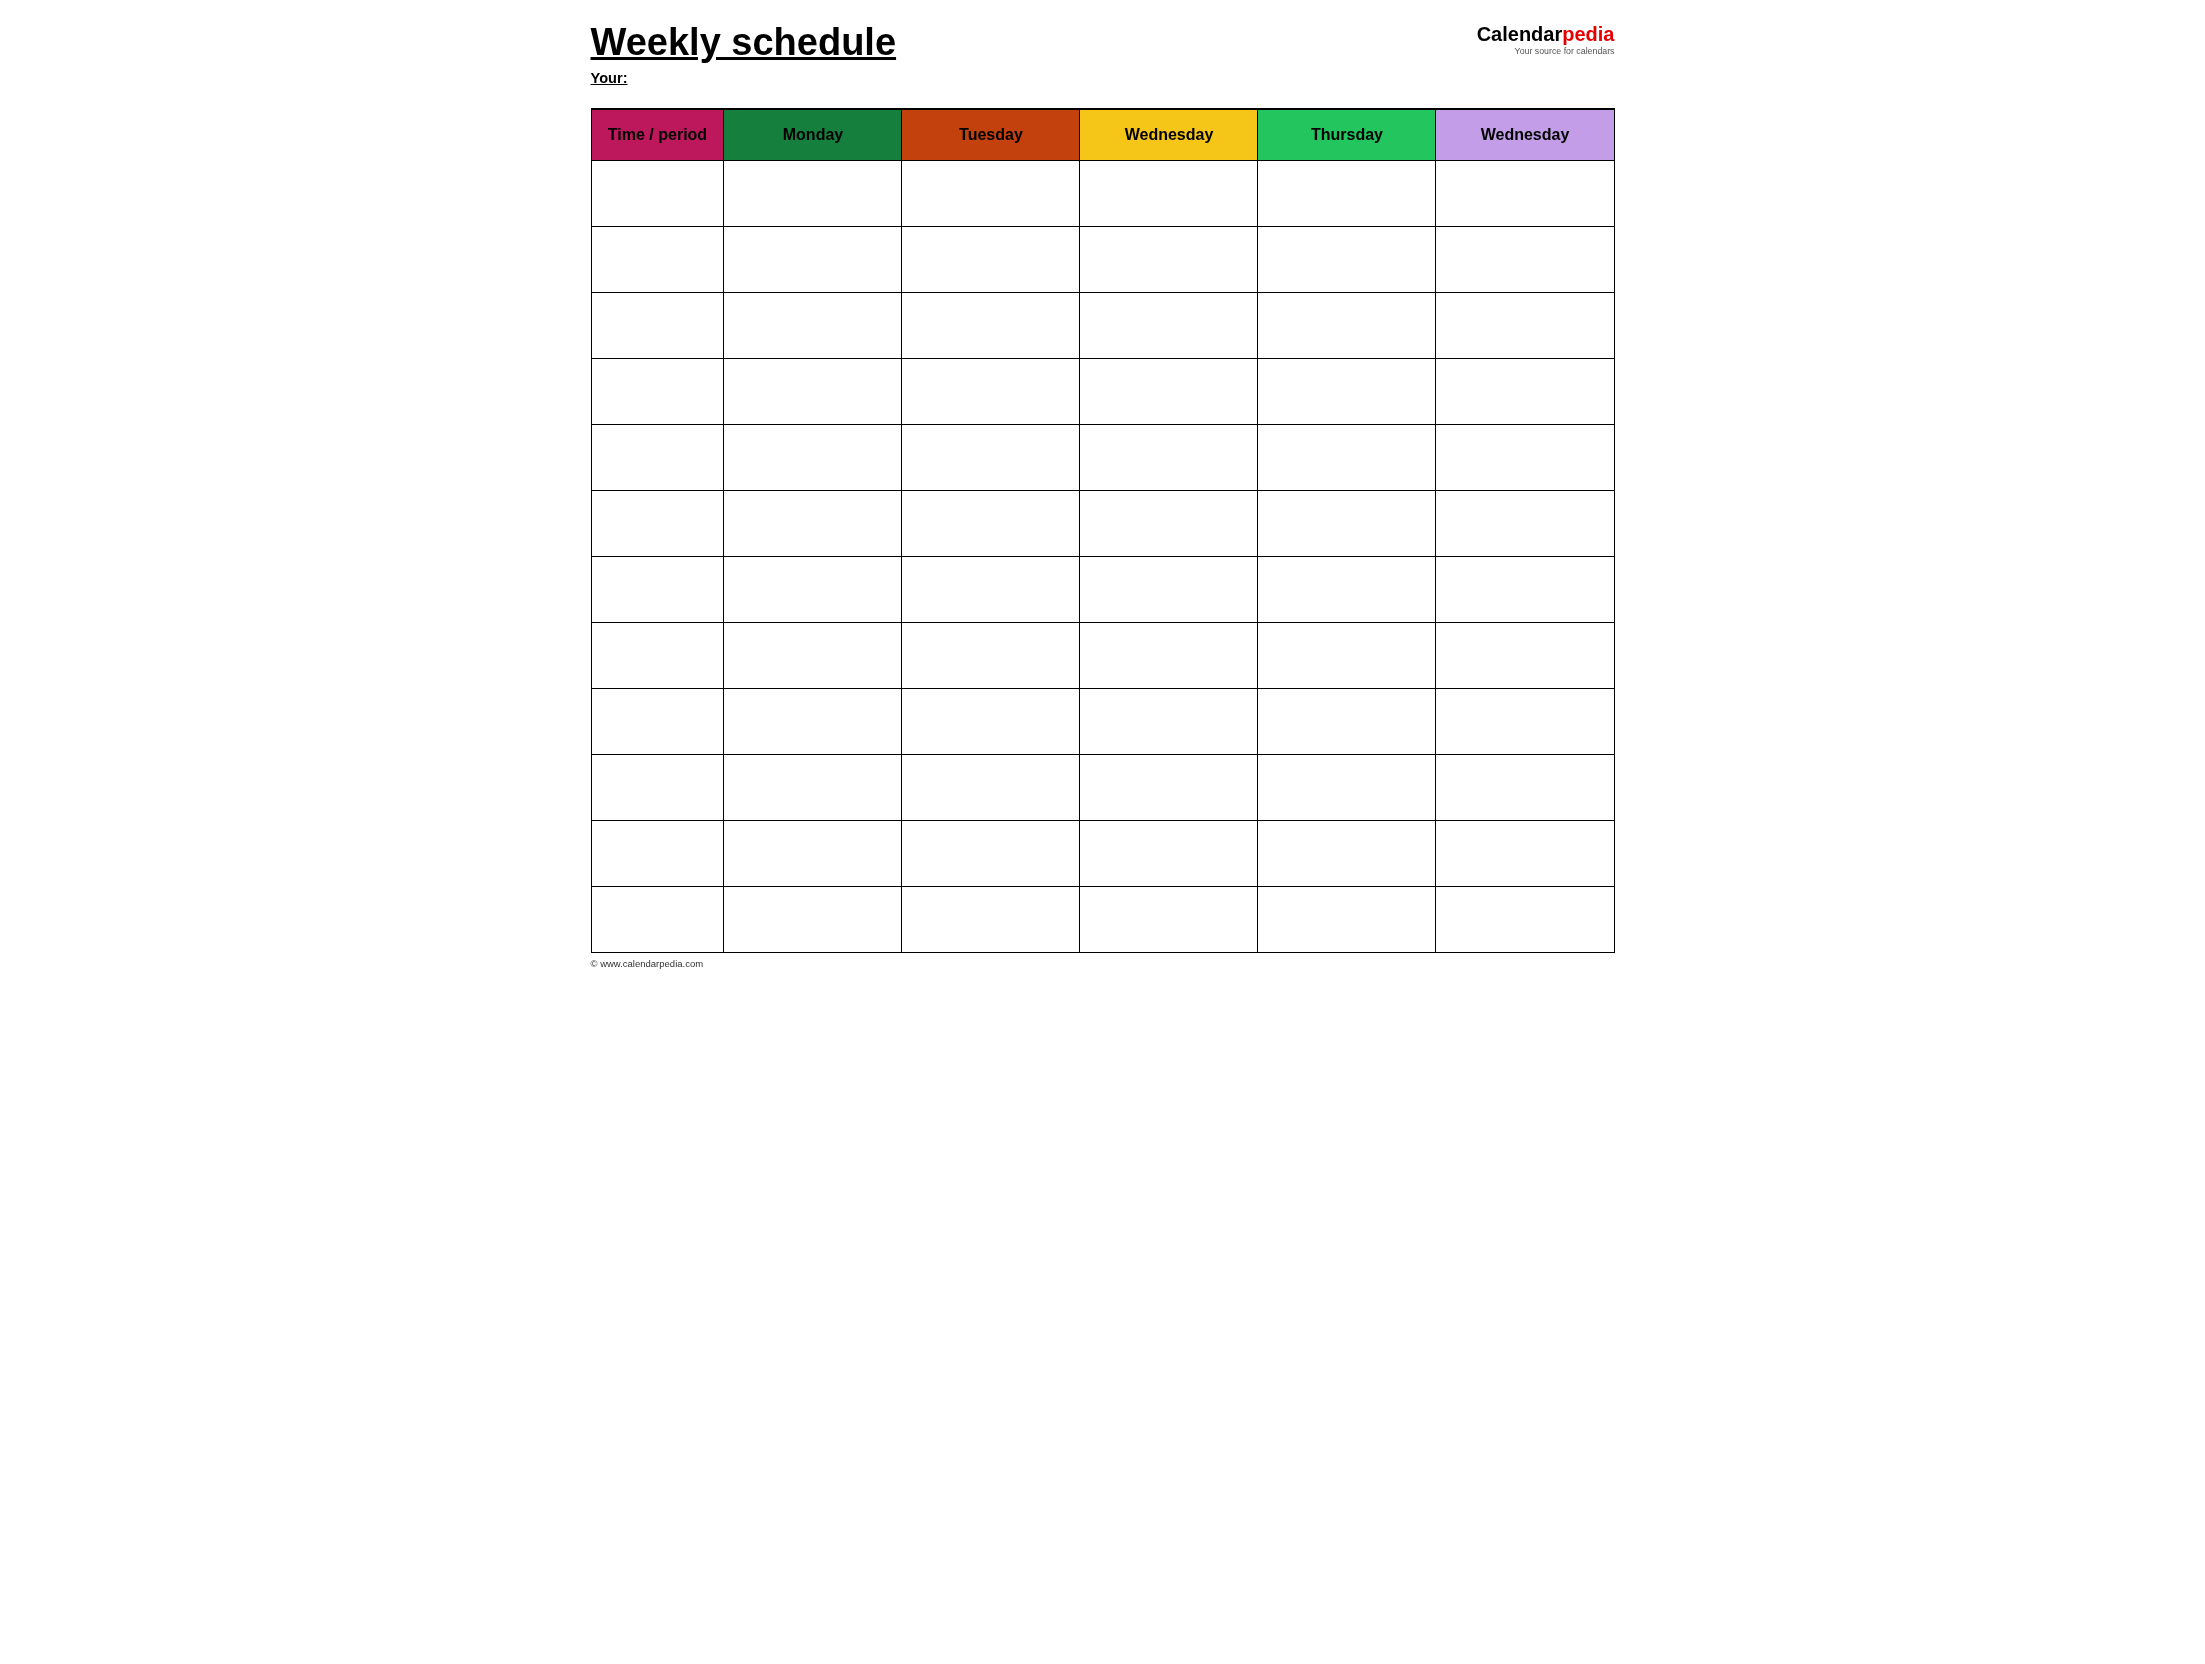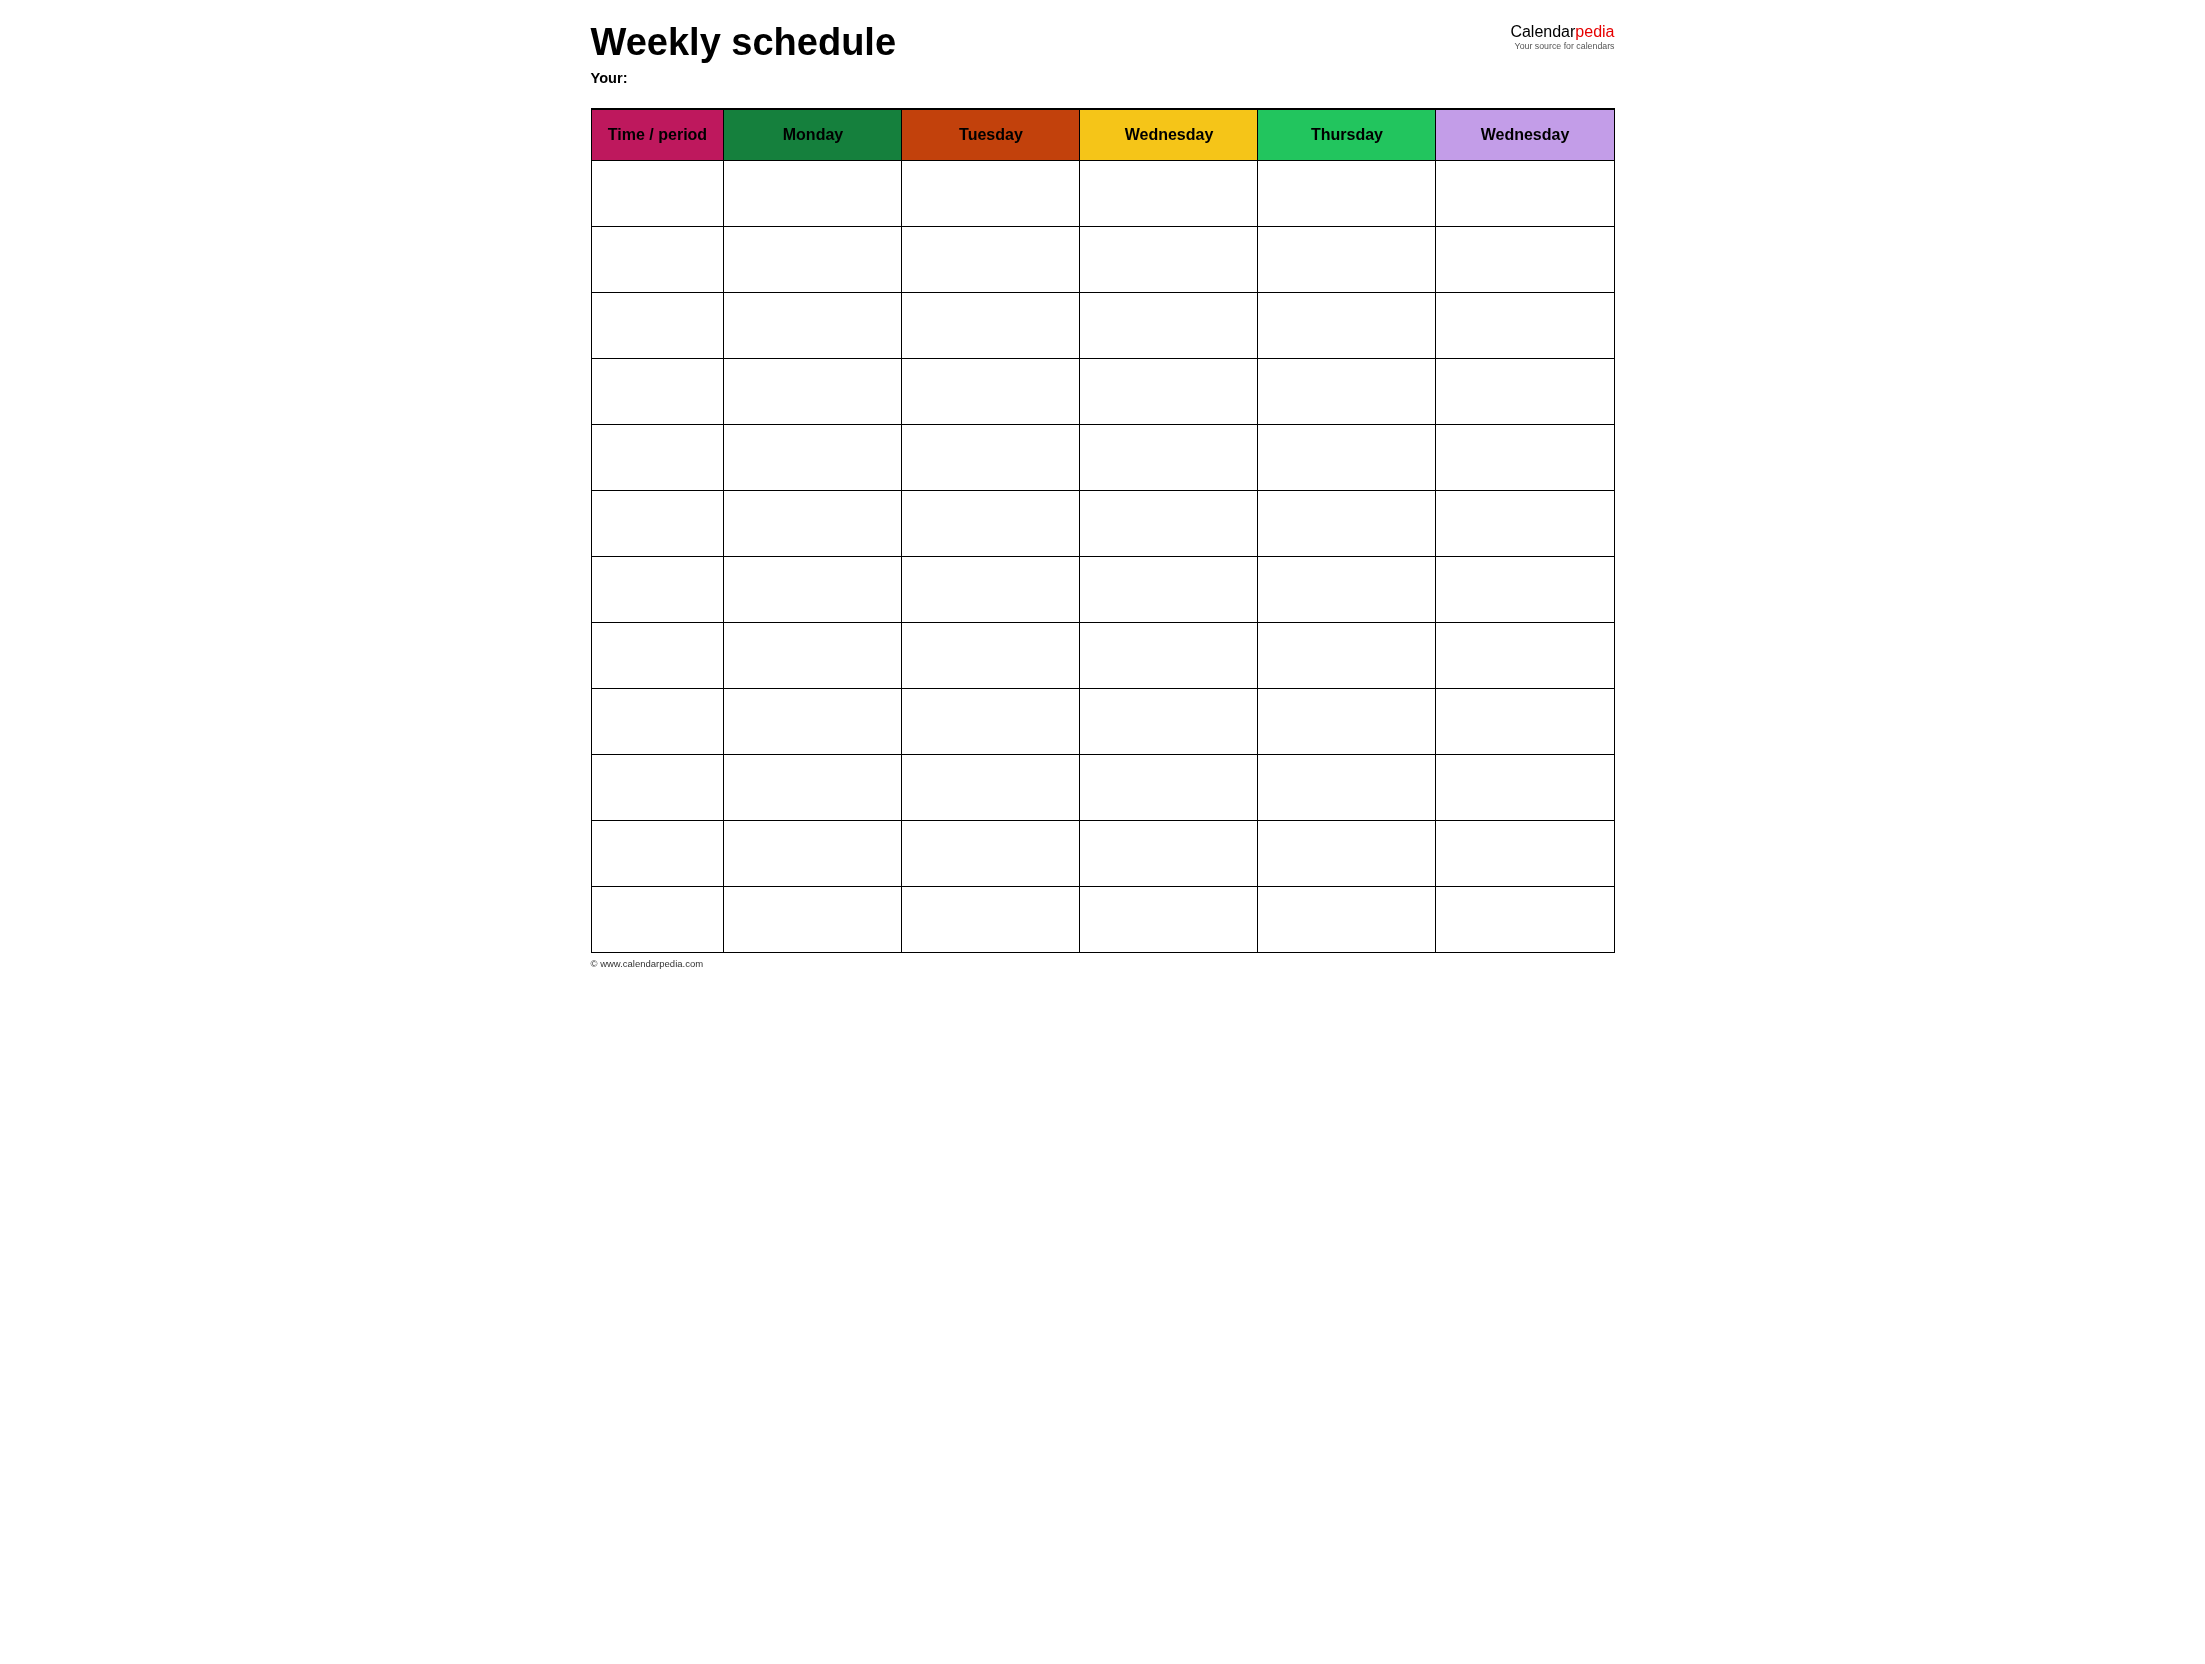--- a/index.html
+++ b/index.html
@@ -22,20 +22,21 @@
 
     .header-area {
       display: flex;
       justify-content: space-between;
       align-items: flex-start;
       margin-bottom: 7.3px;
     }
 
     .title-block {
       flex: 1;
+      text-decoration: underline;
     }
 
     .page-title {
       font-size: 38px;
       font-weight: bold;
       color: #000000;
       line-height: 1.1;
       margin-bottom: 5.9px;
     }
 
@@ -45,22 +46,22 @@
       color: #000000;
       margin-bottom: 14.6px;
     }
 
     .logo-block {
       text-align: right;
       flex-shrink: 0;
     }
 
     .logo-text {
-      font-size: 16px;
-      font-weight: normal;
+      font-size: 20px;
+      font-weight: bold;
       color: #000000;
       display: block;
       line-height: 1.2;
       text-align: center;
     }
 
     .logo-text .logo-calendar {
       color: #000000;
     }
 

